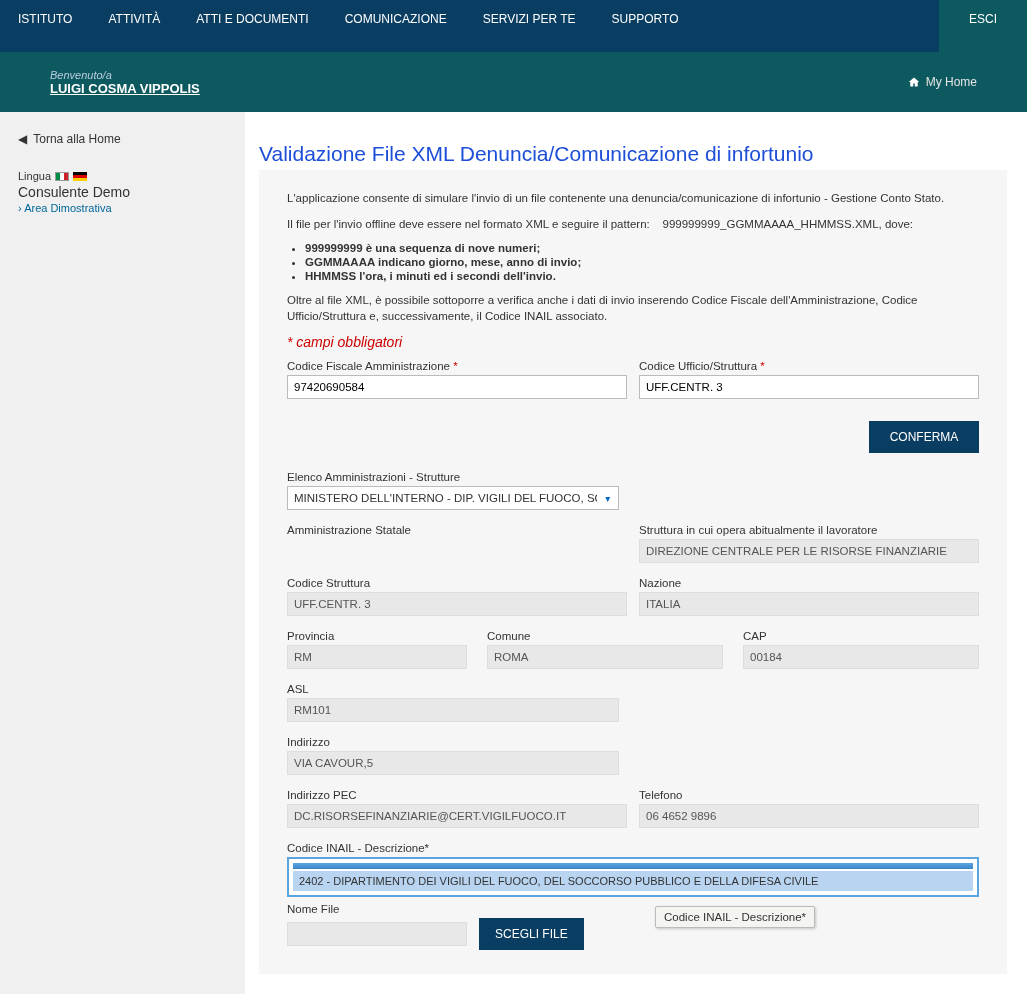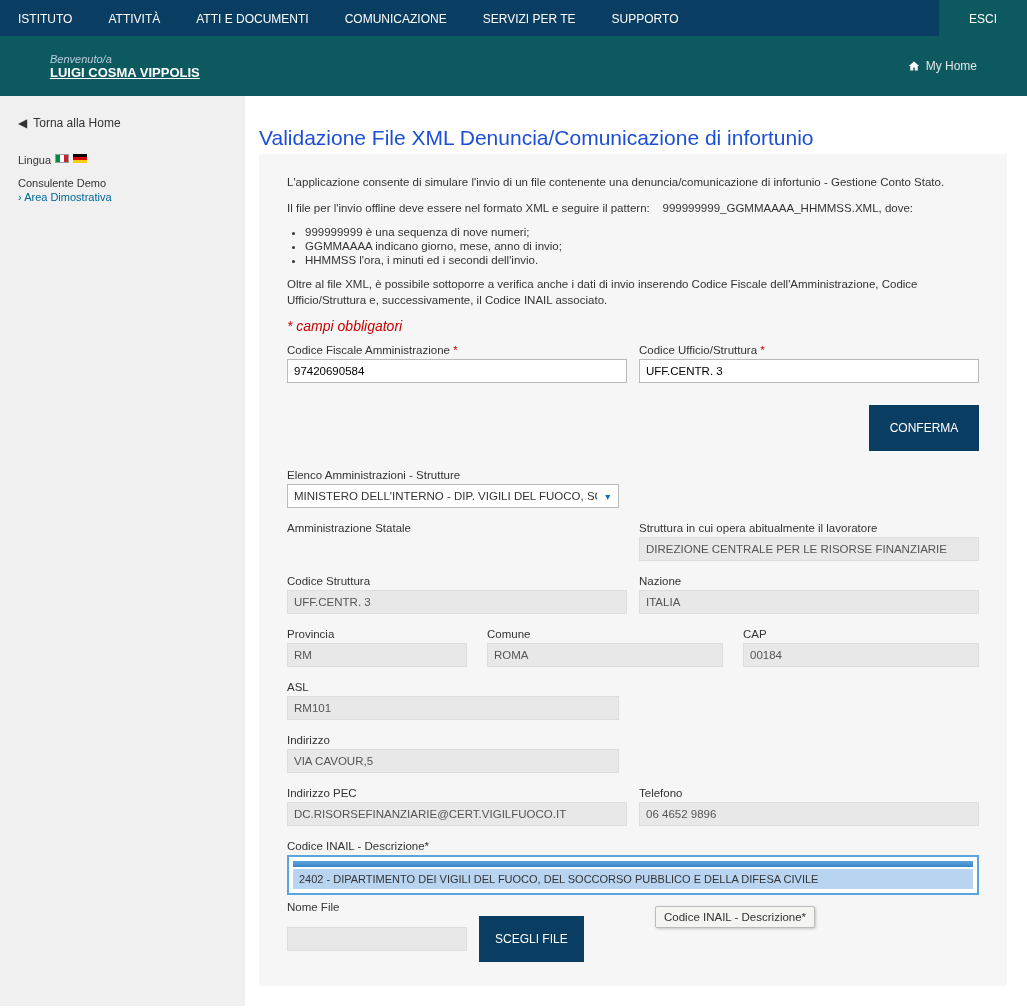--- a/index.html
+++ b/index.html
@@ -1,62 +1,62 @@
 <!DOCTYPE html>
 <html><head>
 <meta charset="utf-8">
 <style>
 * { box-sizing: border-box; margin: 0; padding: 0; }
 body { font-family: Arial, Helvetica, sans-serif; font-size: 12px; color: #333; background: #fff; }
 
-.top-nav { background: #0a3d62; display: flex; height: 36px; justify-content: center; }
+.top-nav { background: #0a3d62; display: flex; height: 52px; justify-content: center; }
 .top-nav .nav-item { color: #fff; padding: 12px 18px; font-size: 12px; cursor: pointer; }
 .top-nav .spacer { flex: 1; }
 .top-nav .esci { background: #0d5960; padding: 12px 30px; color: #fff; }
 
 .sub-nav { background: #0d5960; height: 60px; padding: 8px 50px; display: flex; justify-content: space-between; align-items: center; }
 .sub-nav .left .welcome { font-style: italic; font-size: 11px; color: #bcd; }
 .sub-nav .left .username { color: #fff; font-weight: bold; text-decoration: underline; font-size: 13px; }
 .sub-nav .right { color: #e5e5e5; font-size: 12px; display: flex; align-items: center; gap: 6px; }
 .home-icon { width: 12px; height: 12px; display: inline-block; }
 
 .layout { display: flex; }
 .sidebar { width: 245px; background: #f0f0f0; padding: 20px 18px; min-height: 200px; }
 .sidebar .back-home { color: #333; font-size: 12px; cursor: pointer; margin-bottom: 24px; display: flex; align-items: center; gap: 6px; }
-.sidebar .lingua { font-size: 11px; display: flex; gap: 4px; }
+.sidebar .lingua { font-size: 11px; display: flex; align-items: center; gap: 4px; }
 .sidebar .flag { width: 14px; height: 9px; display: inline-block; }
 .flag-it { background: linear-gradient(to right, #008c45 33%, #fff 33%, #fff 66%, #cd212a 66%); border: 1px solid #999; }
 .flag-de { background: linear-gradient(#000 33%, #dd0000 33%, #dd0000 66%, #ffce00 66%); }
-.sidebar .consulente { font-size: 11px; margin-top: 11px; }
+.sidebar .consulente { font-size: 14px; margin-top: 2px; }
 .sidebar .area-dim { font-size: 11px; color: #006699; margin-top: 2px; cursor: pointer; }
 .sidebar .area-dim::before { content: "› "; color: #006699; }
 
 .main { flex: 1; padding: 30px 20px 20px 14px; }
 .main h1 { color: #1d4ed8; font-size: 21px; font-weight: normal; margin-bottom: 4px; }
 .content-box { background: #f6f6f6; padding: 20px 28px; }
 .content-box p { font-size: 11.5px; margin-bottom: 10px; line-height: 1.4; }
-.content-box ul { margin: 0 0 10px 18px; font-size: 11.5px; }
+.content-box ul { margin: 0 0 10px 18px; font-size: 11.5px; font-weight: bold; }
 .content-box ul li { margin-bottom: 2px; }
 .mandatory { color: #c00; font-style: italic; font-size: 14px; margin: 6px 0 10px; }
 
 .form { font-size: 11.5px; }
 .form label { display: block; margin-bottom: 3px; color: #333; }
 .req { color: #c00; }
 .radio-group { margin-bottom: 12px; }
 .radio-group .row { display: flex; align-items: center; gap: 4px; margin-top: 3px; }
 
 .row2 { display: flex; gap: 12px; }
 .col { flex: 1; margin-bottom: 14px; }
 .col3 { display: flex; gap: 20px; }
 .col3 .c { flex: 1; margin-bottom: 14px; }
 
 input[type="text"], select { width: 100%; padding: 5px 6px; border: 1px solid #bbb; font-size: 11.5px; background: #fff; }
 input[readonly], .readonly { background: #e8e8e8; border: 1px solid #ddd; color: #555; }
 
-.btn { background: #0a3d62; color: #fff; border: none; padding: 16px 16px; font-size: 12px; cursor: pointer; }
+.btn { background: #0a3d62; color: #fff; border: none; padding: 9px 16px; font-size: 12px; cursor: pointer; }
 .btn-row-right { display: flex; justify-content: flex-end; margin: 8px 0 18px; }
 .btn-row-right .btn { min-width: 110px; }
 
 .select-highlight { border: 2px solid #5aa5e0; padding: 4px; background: #fff; position: relative; }
 .select-highlight .bar { background: linear-gradient(#5aa5e0, #3a85c5); height: 6px; margin-bottom: 2px; }
 .select-highlight .opt { background: #b8d4f0; font-size: 11px; padding: 4px 6px; }
 
 .file-row { display: flex; align-items: center; gap: 12px; }
 .file-row .nf { width: 180px; }
 

